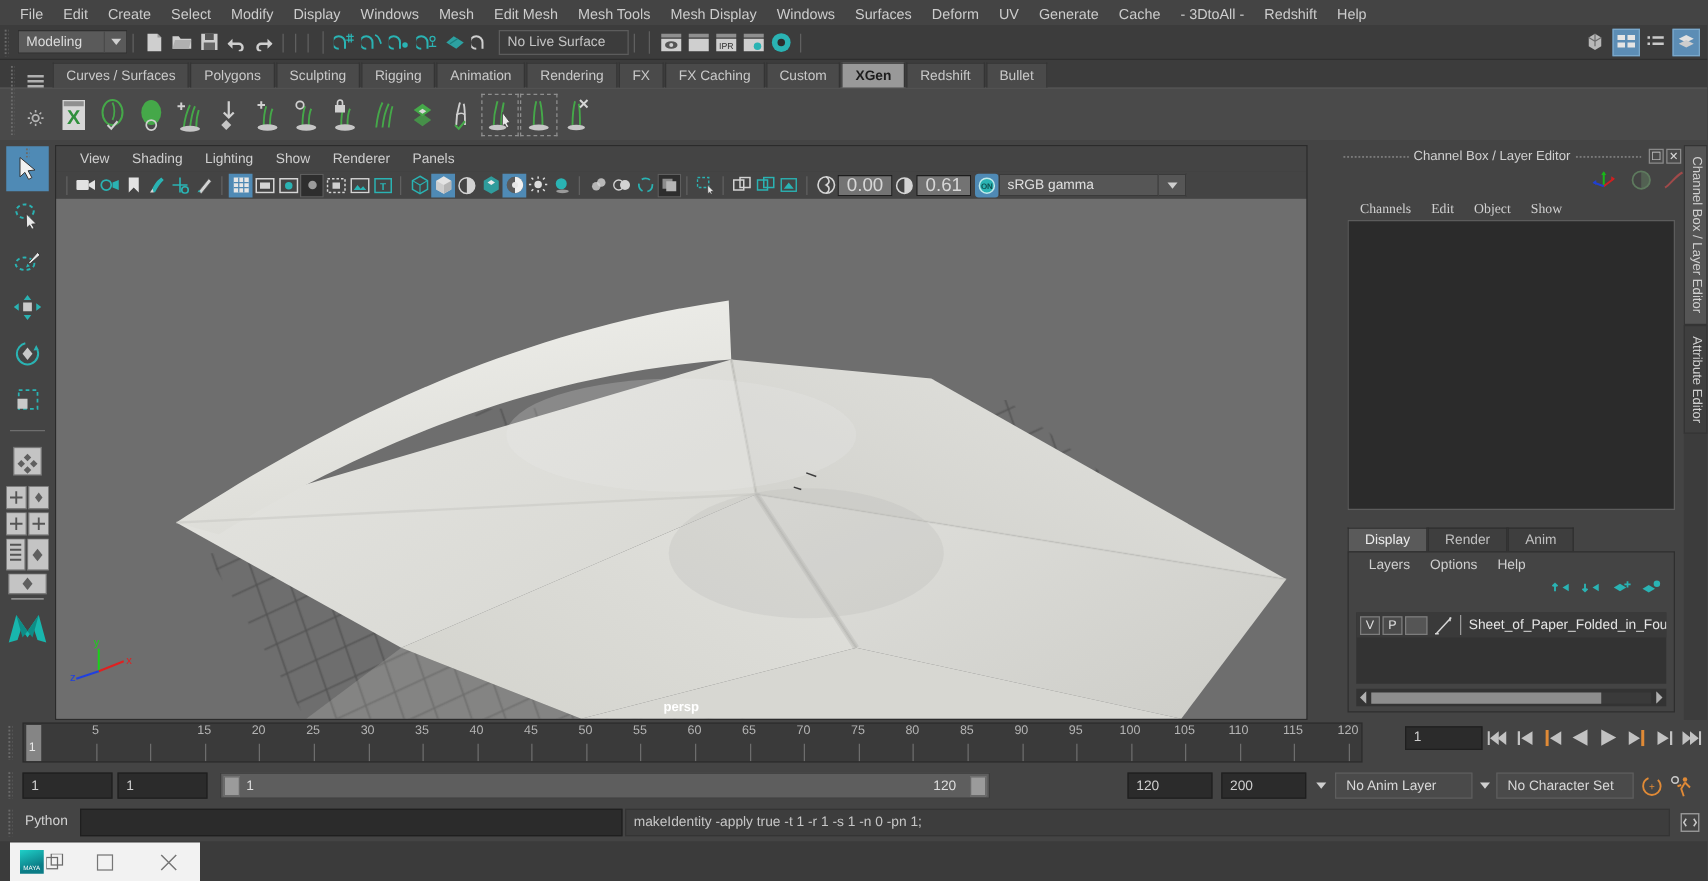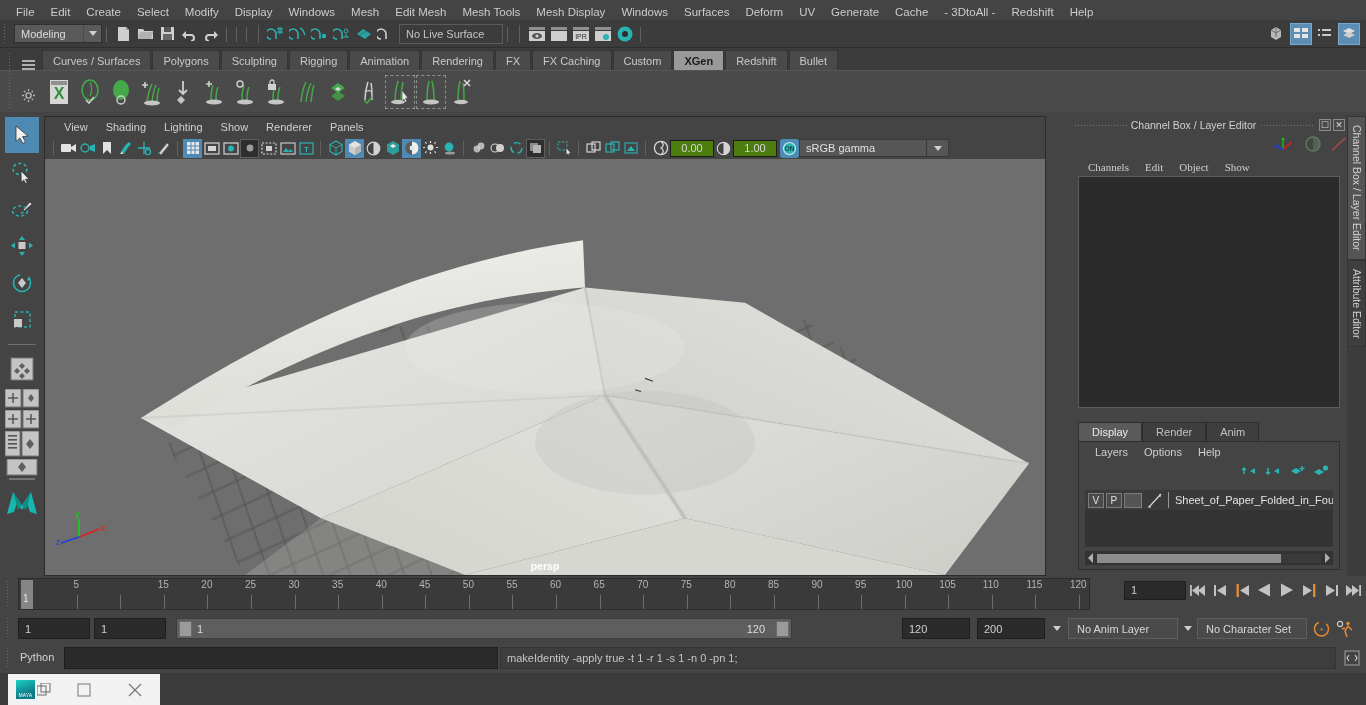--- a/index.html
+++ b/index.html
@@ -93,22 +93,22 @@
 
   
   #vppanel { position:absolute; left:44px; top:0; right:320px; bottom:0; background:#3c3c3c;
              border:1px solid #2b2b2b; }
   #vpmenu { height:20px; display:flex; align-items:center; padding-left:10px; background:#444444; }
   #vpmenu .mi { font-size:11px; color:#cfcfcf; padding:2px 9px; cursor:default; }
   #vptoolbar { height:22px; background:#444444; display:flex; align-items:center; padding-left:4px; }
   .vico { width:19px;height:19px; display:flex;align-items:center;justify-content:center;cursor:default; }
   .vico.on { background:#4f8ab5; }
   .vico.dark { background:#2e2e2e; border:1px solid #5e5e5e; }
-  .numfld { width:44px;height:17px;background:#4d7c0f;border:1px solid #1d1d1d;color:#d6d6d6;
-            font-size:11px; display:flex;align-items:center;justify-content:center; }
+  .numfld { width:44px;height:17px;background:#737373;border:1px solid #1d1d1d;color:#d6d6d6;
+            font-size:15px; display:flex;align-items:center;justify-content:center; }
   .gammafld { width:128px;height:18px;background:#565656;border:1px solid #3a3a3a;color:#e0e0e0;
             font-size:11px; display:flex;align-items:center; padding-left:6px; }
   .gammaarr { width:22px;height:18px;background:#565656;border:1px solid #3a3a3a;border-left:none;
             display:flex;align-items:center;justify-content:center; }
   #viewport { position:absolute; left:0; right:0; top:42px; bottom:0; background:#6e6e6e; overflow:hidden; }
   #camlabel { position:absolute; left:50%; transform:translateX(-50%); bottom:3px; font-size:10.5px;
               color:#ffffff; font-weight:bold; }
   #axisgiz { position:absolute; left:10px; bottom:20px; width:60px; height:50px; }
 
   
@@ -812,21 +812,21 @@
             <path d="M8 1.4c3 2 3 5 0 6.6 3 1.6 3 4.6 0 6.6" stroke="#d5d5d5" stroke-width="1.3" fill="none"></path>
           </svg>
       </div>
       <div class="numfld">0.00</div>
       <div class="vico">
         <svg width="15" height="15" viewBox="0 0 15 15">
             <circle cx="7.5" cy="7.5" r="6.2" stroke="#d5d5d5" stroke-width="1.2" fill="none"></circle>
             <path d="M7.5 1.3a6.2 6.2 0 0 1 0 12.4z" fill="#d5d5d5"></path>
           </svg>
       </div>
-      <div class="numfld">1.00</div>
+      <div class="numfld">0.61</div>
       <div class="vico on" style="border-radius:3px;margin-left:3px">
         <svg width="15" height="15" viewBox="0 0 15 15">
             <circle cx="7.5" cy="7.5" r="6" fill="#2ab3b3" stroke="#bfe9e9" stroke-width="1.2"></circle>
             <text x="7.5" y="10.4" font-size="6.4" text-anchor="middle" fill="#0f4f4f" font-family="Liberation Sans" font-weight="bold">ON</text>
           </svg>
       </div>
       <div class="gammafld">sRGB gamma</div>
       <div class="gammaarr">
           <div class="tri-d"></div>
         </div>

